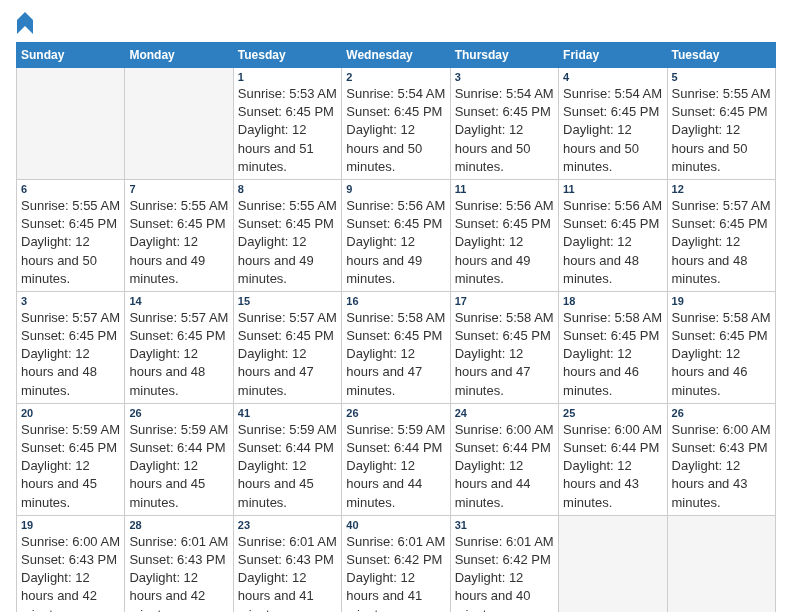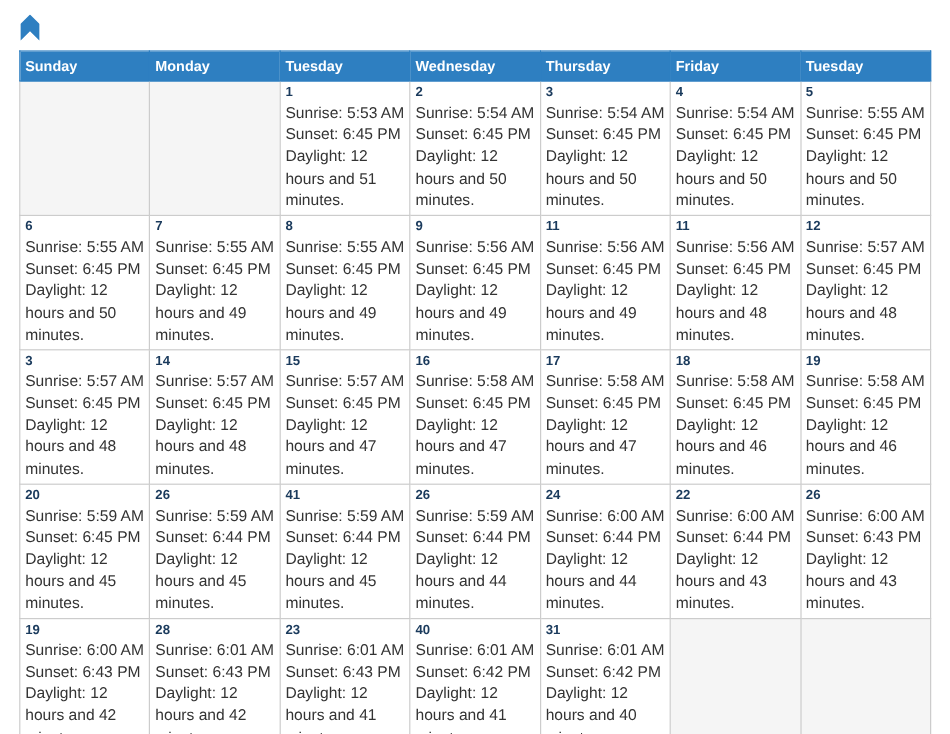--- a/index.html
+++ b/index.html
@@ -223,21 +223,21 @@
           </td>
           <td>
             <span class="day-number">26</span>
             <div class="cell-content">Sunrise: 5:59 AM<br>Sunset: 6:44 PM<br>Daylight: 12 hours and 44 minutes.</div>
           </td>
           <td>
             <span class="day-number">24</span>
             <div class="cell-content">Sunrise: 6:00 AM<br>Sunset: 6:44 PM<br>Daylight: 12 hours and 44 minutes.</div>
           </td>
           <td>
-            <span class="day-number">22</span>
+            <span class="day-number">25</span>
             <div class="cell-content">Sunrise: 6:00 AM<br>Sunset: 6:44 PM<br>Daylight: 12 hours and 43 minutes.</div>
           </td>
           <td>
             <span class="day-number">26</span>
             <div class="cell-content">Sunrise: 6:00 AM<br>Sunset: 6:43 PM<br>Daylight: 12 hours and 43 minutes.</div>
           </td>
         </tr>
         <tr>
           <td>
             <span class="day-number">19</span>

